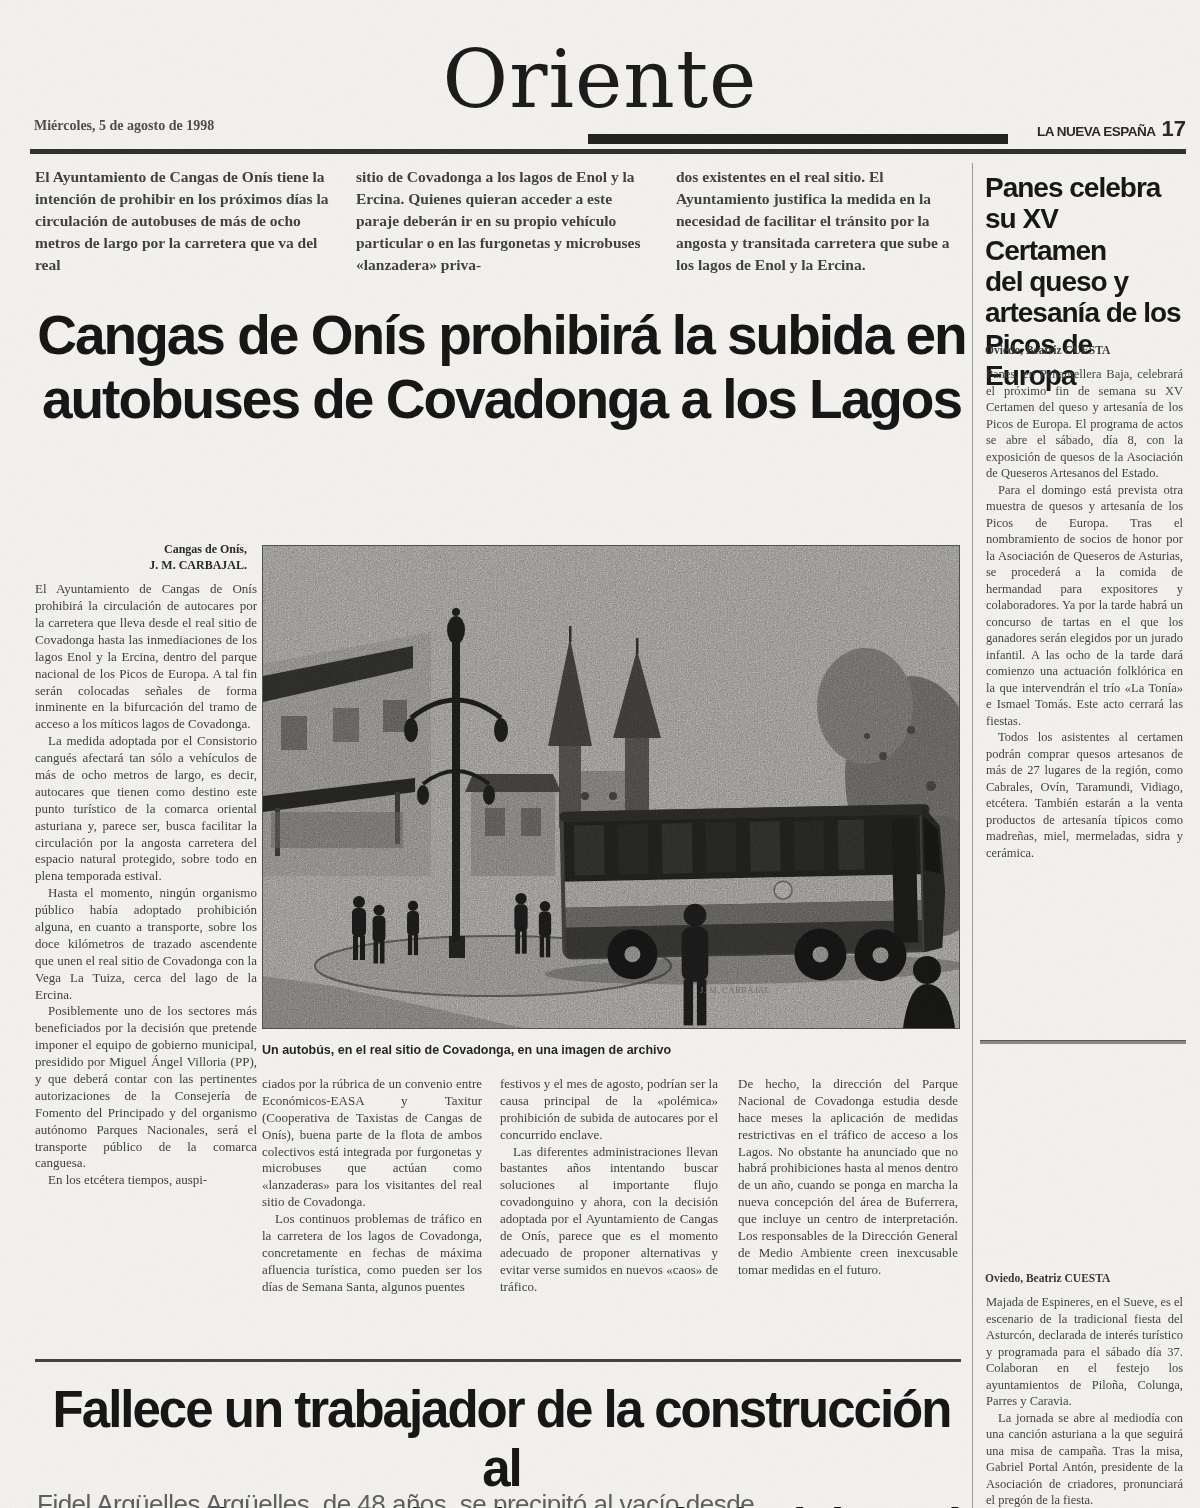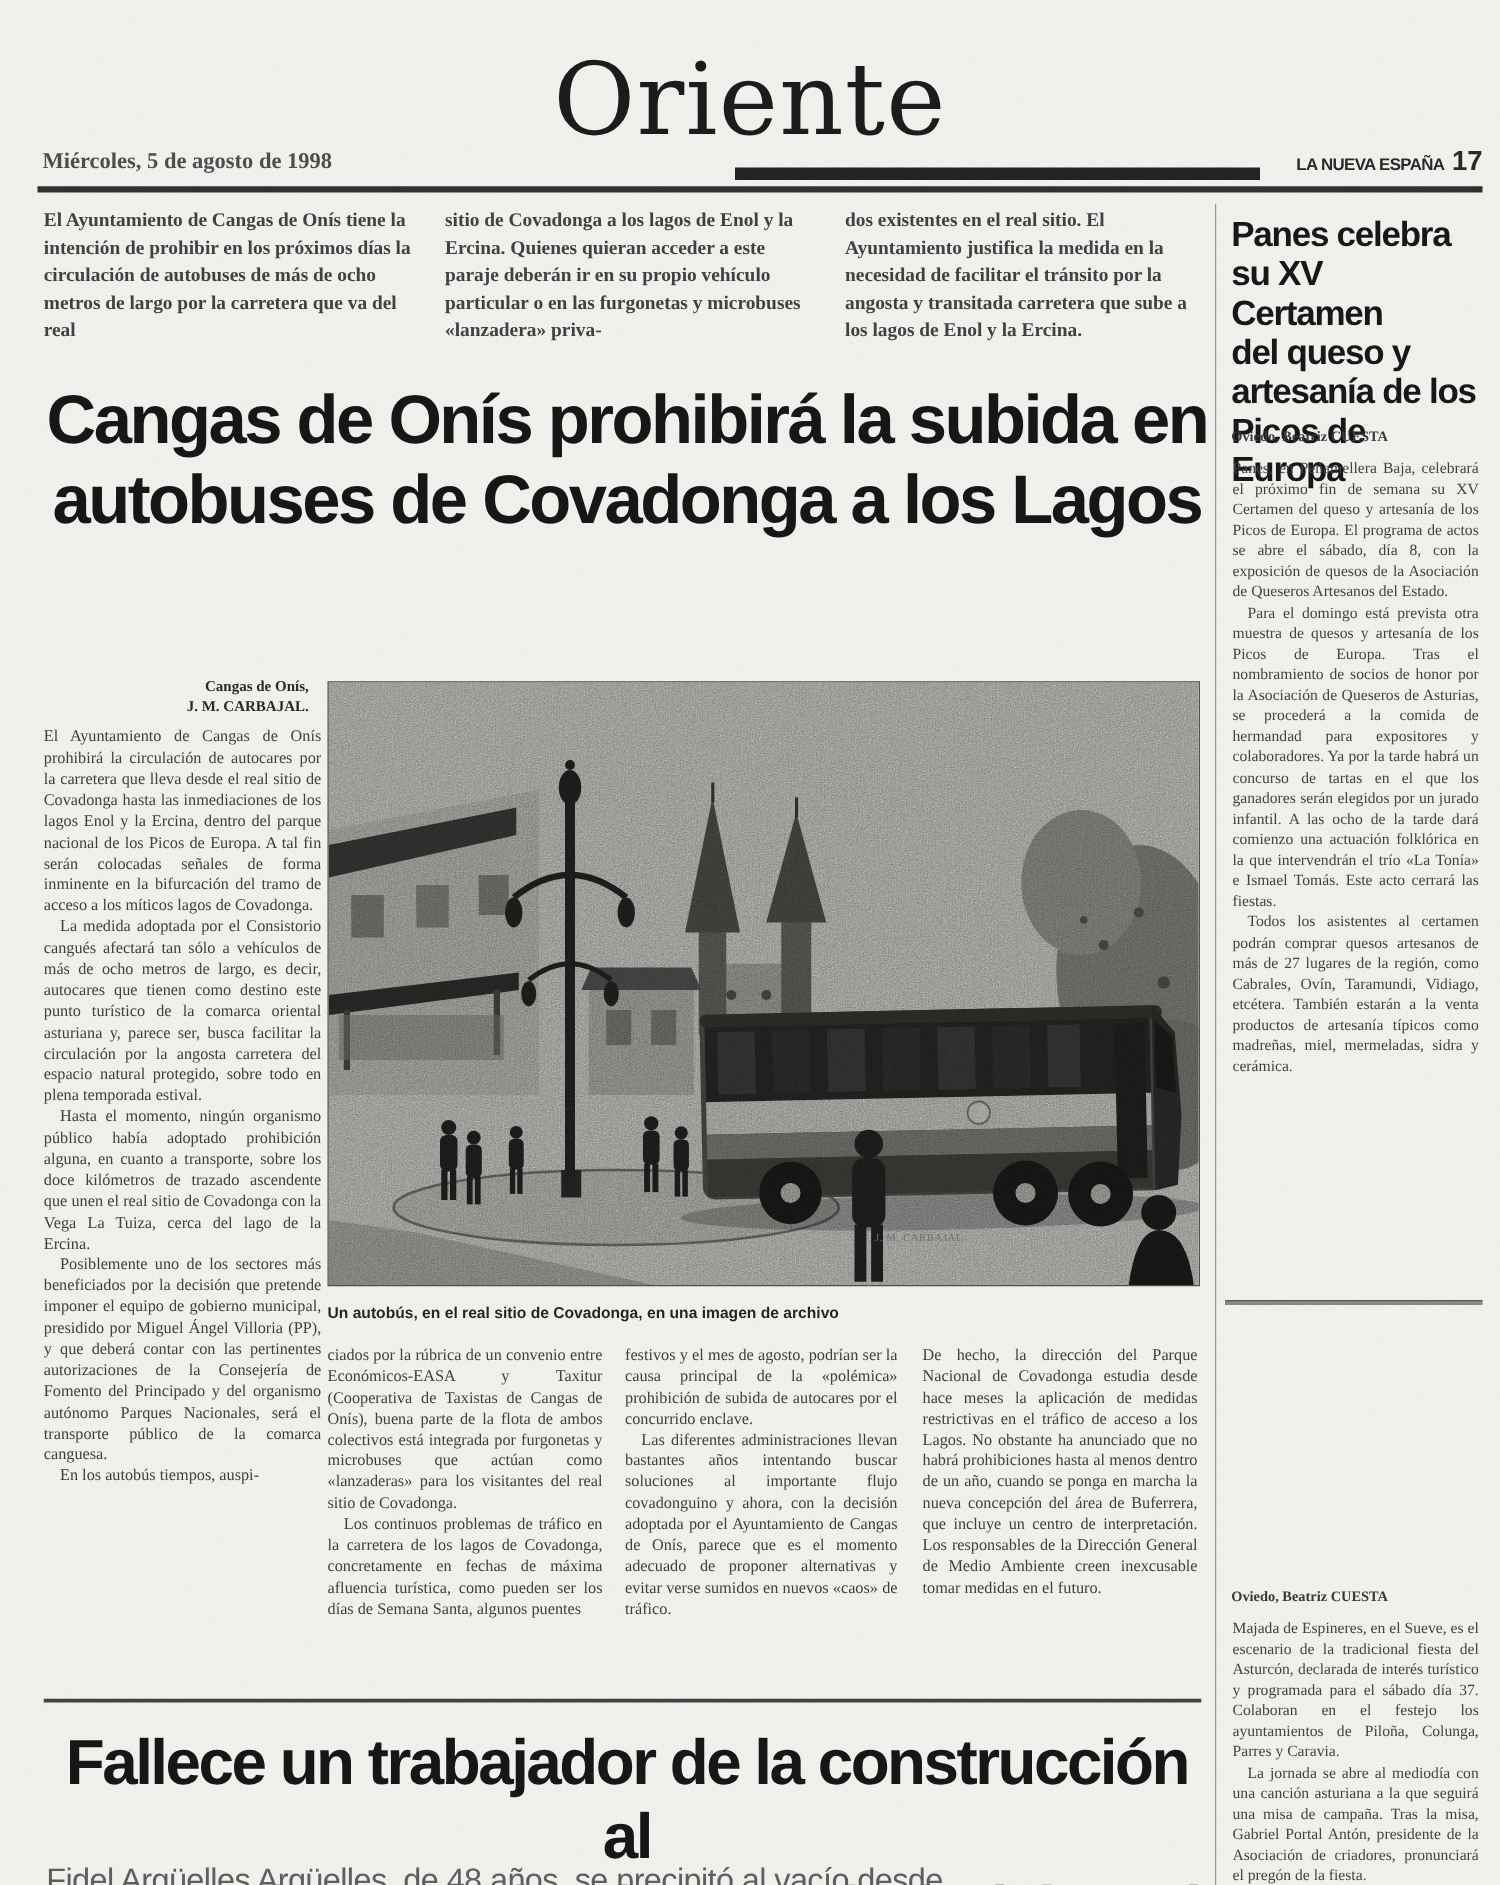--- a/index.html
+++ b/index.html
@@ -5,21 +5,21 @@
   html,body{margin:0;padding:0;background:#e8e8e6;}
   .page{
     position:relative;width:1200px;height:1508px;margin:0 auto;
     background:#fbfaf7;overflow:hidden;
     font-family:"Liberation Serif", serif;color:#2e2e2e;
   }
   .abs{position:absolute;}
   .noise{position:absolute;left:0;top:0;z-index:40;pointer-events:none;opacity:.09;}
 
   
-  .date-line{left:34px;top:118px;width:320px;font-size:18px;font-weight:bold;color:#4a4a4a;filter:blur(.3px);}
+  .date-line{left:34px;top:118px;width:320px;font-size:14px;font-weight:bold;color:#4a4a4a;filter:blur(.3px);}
   .section-title{left:0;top:40px;width:1200px;text-align:center;
     font-family:"DejaVu Serif", serif;font-size:80px;color:#141414;letter-spacing:1px;line-height:1;}
   .title-bar{left:588px;top:134px;width:420px;height:10px;background:#1b1b1b;}
   .header-rule{left:30px;top:149px;width:1156px;height:5px;background:#2a2a2a;}
   .masthead{left:960px;top:116px;width:226px;text-align:right;color:#222;}
   .masthead .paper{font-family:"Liberation Sans", sans-serif;font-size:13.5px;font-weight:bold;letter-spacing:-0.5px;filter:blur(.3px);}
   .masthead .pnum{font-family:"Liberation Sans", sans-serif;font-size:22px;font-weight:bold;margin-left:6px;}
 
   
   .lead-col{top:166px;width:296px;font-size:15.5px;font-weight:bold;line-height:1.42;
@@ -90,21 +90,21 @@
 
   <div class="abs bodycol col-main-1">
     <div class="byline">
       <div>Cangas de Onís,</div>
       <div>J. M. CARBAJAL.</div>
     </div>
     <p class="first">El Ayuntamiento de Cangas de Onís prohibirá la circulación de autocares por la carretera que lleva desde el real sitio de Covadonga hasta las inmediaciones de los lagos Enol y la Ercina, dentro del parque nacional de los Picos de Europa. A tal fin serán colocadas señales de forma inminente en la bifurcación del tramo de acceso a los míticos lagos de Covadonga.</p>
     <p>La medida adoptada por el Consistorio cangués afectará tan sólo a vehículos de más de ocho metros de largo, es decir, autocares que tienen como destino este punto turístico de la comarca oriental asturiana y, parece ser, busca facilitar la circulación por la angosta carretera del espacio natural protegido, sobre todo en plena temporada estival.</p>
     <p>Hasta el momento, ningún organismo público había adoptado prohibición alguna, en cuanto a transporte, sobre los doce kilómetros de trazado ascendente que unen el real sitio de Covadonga con la Vega La Tuiza, cerca del lago de la Ercina.</p>
     <p>Posiblemente uno de los sectores más beneficiados por la decisión que pretende imponer el equipo de gobierno municipal, presidido por Miguel Ángel Villoria (PP), y que deberá contar con las pertinentes autorizaciones de la Consejería de Fomento del Principado y del organismo autónomo Parques Nacionales, será el transporte público de la comarca canguesa.</p>
-    <p>En los autobús tiempos, auspi-</p>
+    <p>En los etcétera tiempos, auspi-</p>
   </div>
 
   <div class="abs photo-frame">
     <svg width="696" height="482" viewBox="0 0 696 482">
       <defs>
         <filter id="grain" x="0" y="0" width="100%" height="100%">
           <feTurbulence type="fractalNoise" baseFrequency="0.9" numOctaves="2" seed="3" result="n"></feTurbulence>
           <feColorMatrix in="n" type="matrix" values="0 0 0 0 0  0 0 0 0 0  0 0 0 0 0  0.5 0.5 0.5 0 0"></feColorMatrix>
         </filter>
         <g id="person" fill="#1d1d1c">

